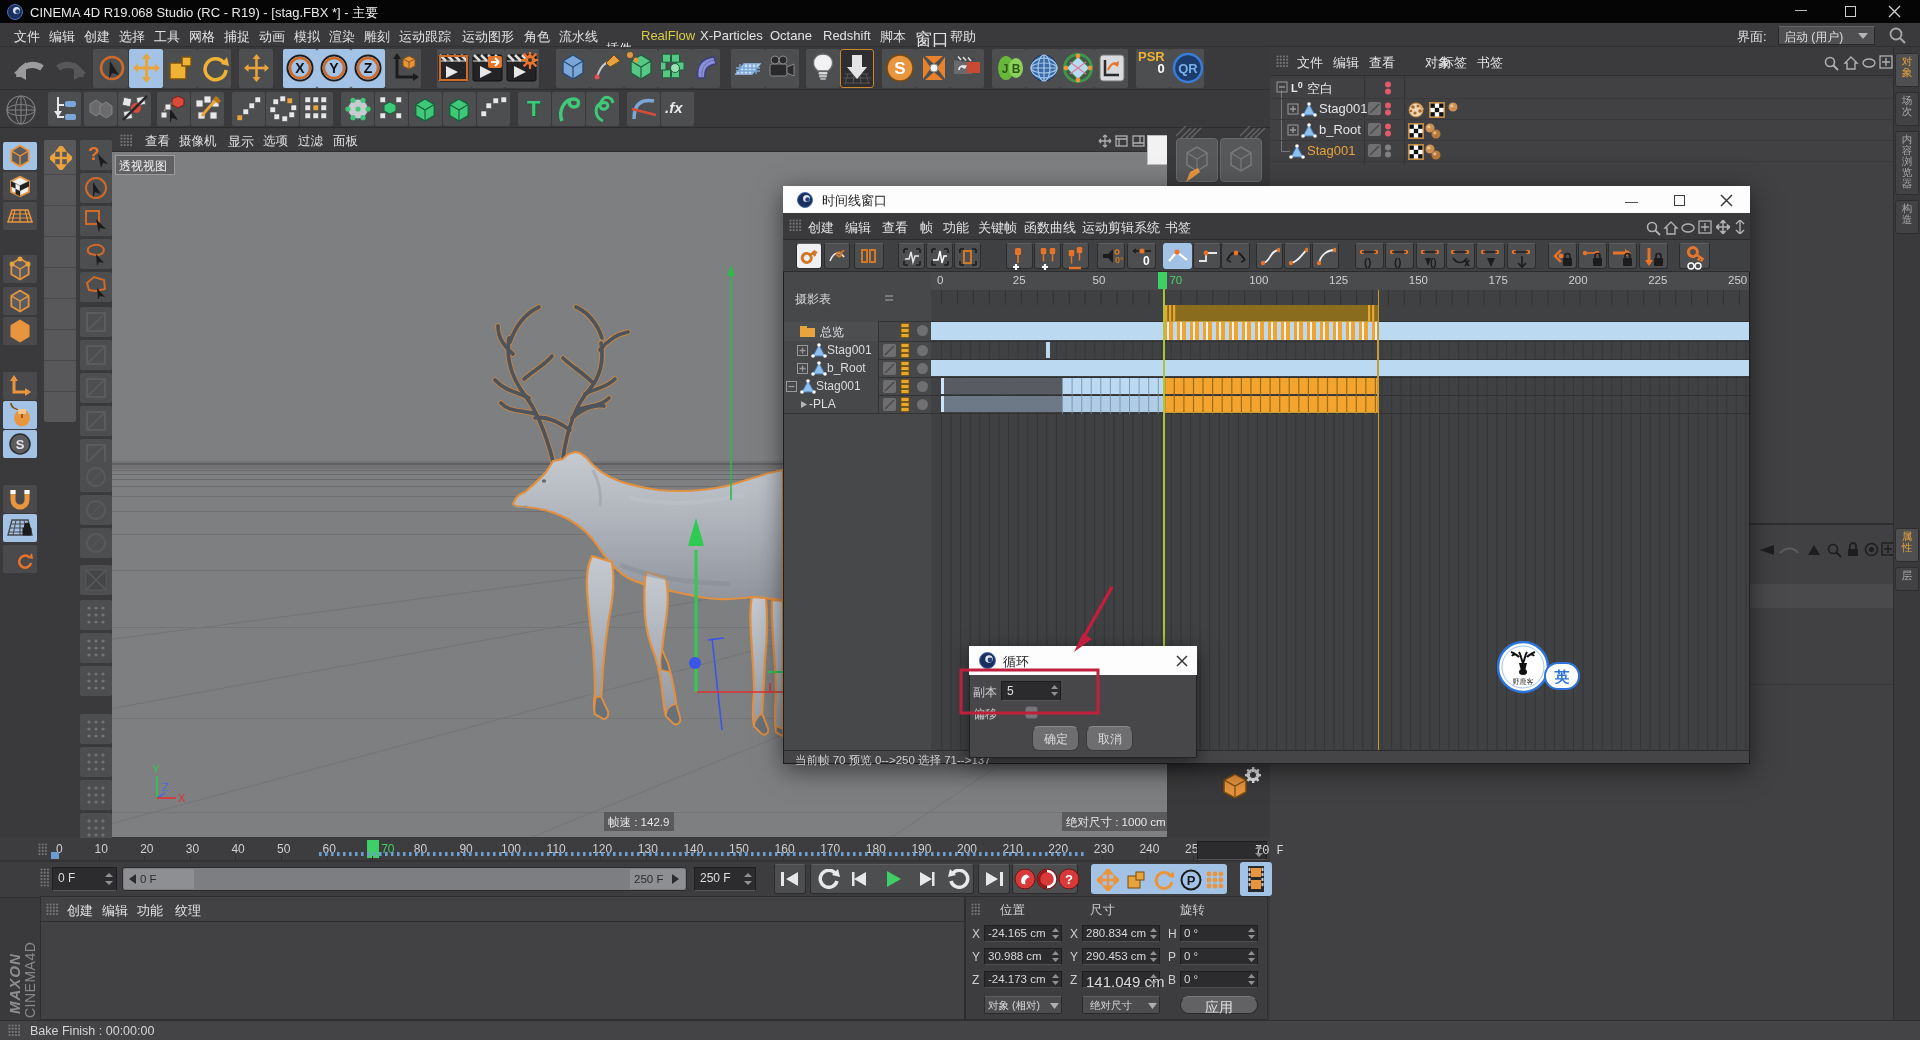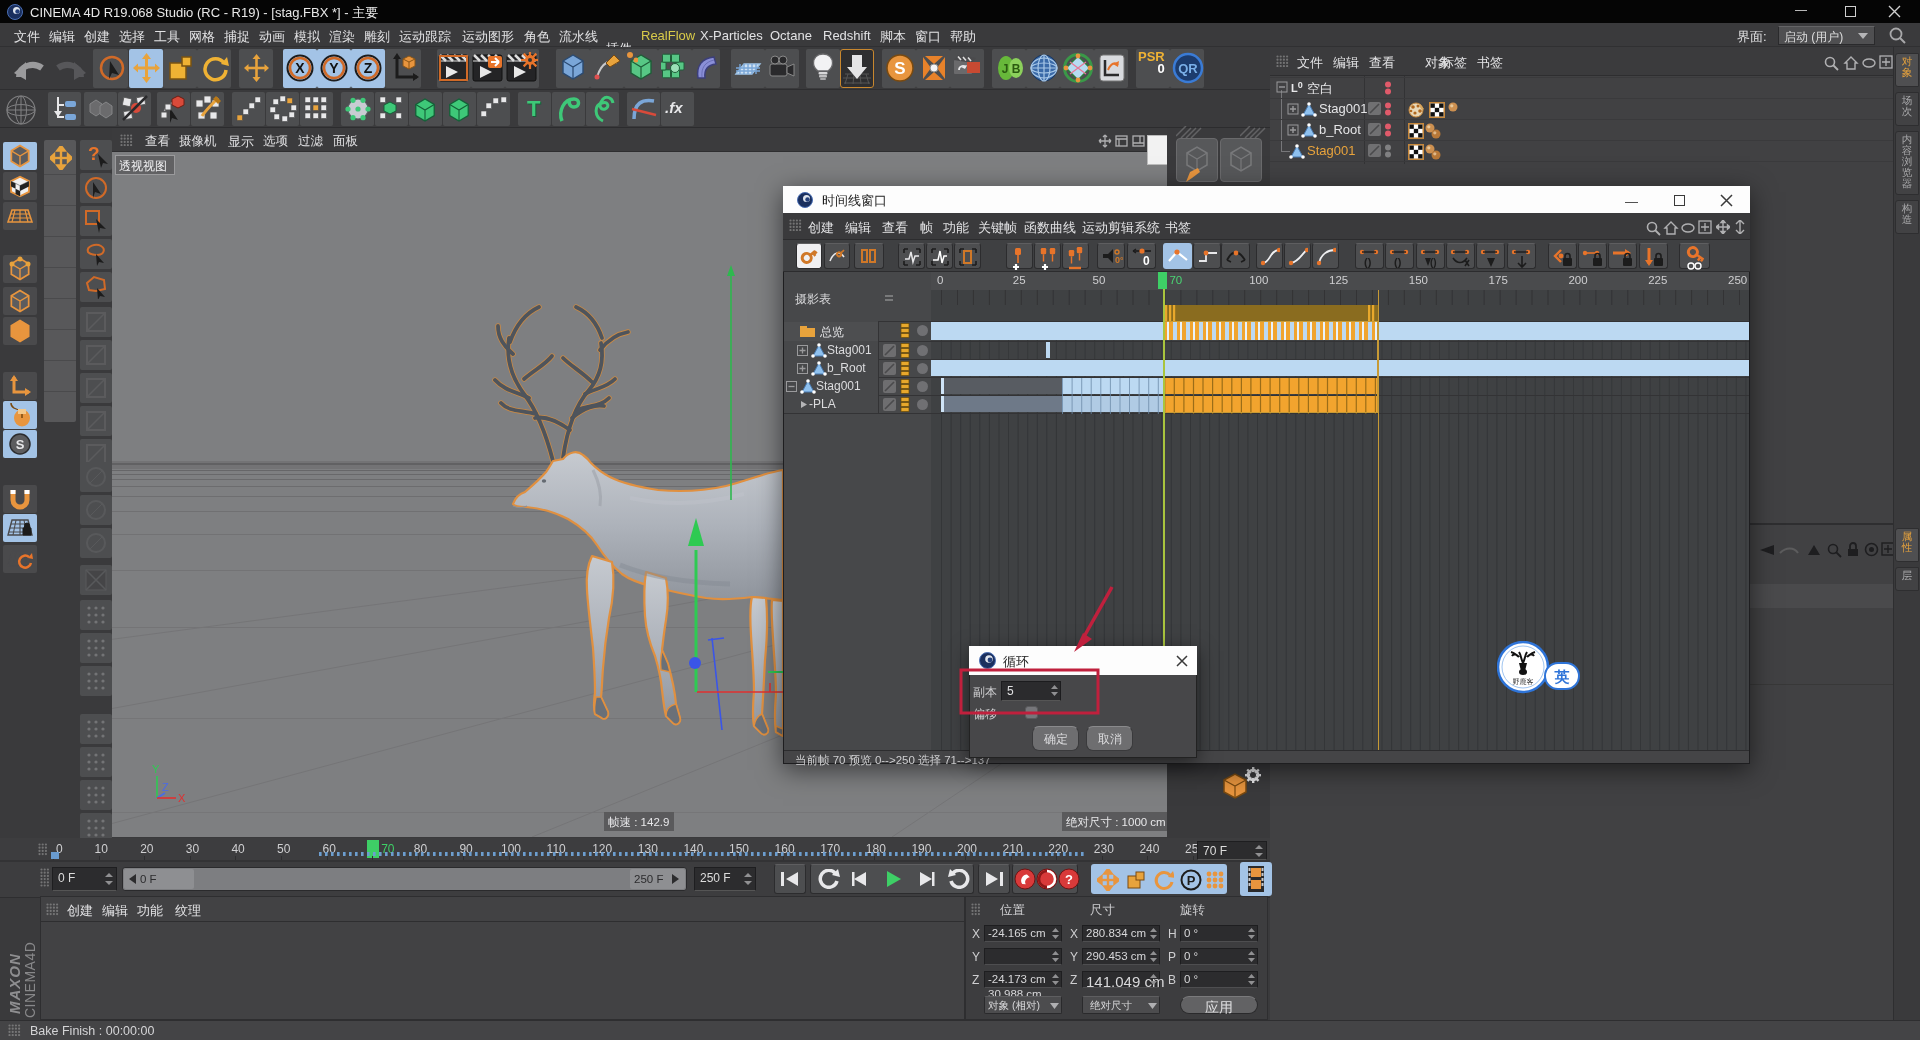--- a/index.html
+++ b/index.html
@@ -36,21 +36,21 @@
 <div class="a" style="left:399px;top:28px;font-size:13px;color:#e2e2e4;white-space:nowrap;">运动跟踪</div>
 <div class="a" style="left:462px;top:28px;font-size:13px;color:#e2e2e4;white-space:nowrap;">运动图形</div>
 <div class="a" style="left:524px;top:28px;font-size:13px;color:#e2e2e4;white-space:nowrap;">角色</div>
 <div class="a" style="left:559px;top:28px;font-size:13px;color:#e2e2e4;white-space:nowrap;">流水线</div>
 <div class="a" style="left:606px;top:40px;font-size:13px;color:#e2e2e4;white-space:nowrap;">插件</div>
 <div class="a" style="left:641px;top:28px;font-size:13px;color:#d9cb4a;white-space:nowrap;">RealFlow</div>
 <div class="a" style="left:700px;top:28px;font-size:13px;color:#e2e2e4;white-space:nowrap;">X-Particles</div>
 <div class="a" style="left:770px;top:28px;font-size:13px;color:#e2e2e4;white-space:nowrap;">Octane</div>
 <div class="a" style="left:823px;top:28px;font-size:13px;color:#e2e2e4;white-space:nowrap;">Redshift</div>
 <div class="a" style="left:880px;top:28px;font-size:13px;color:#e2e2e4;white-space:nowrap;">脚本</div>
-<div class="a" style="left:915px;top:28px;font-size:13px;color:#e2e2e4;white-space:nowrap;">窗口</div>
+<div class="a" style="left:915px;top:28px;font-size:17px;color:#e2e2e4;white-space:nowrap;">窗口</div>
 <div class="a" style="left:950px;top:28px;font-size:13px;color:#e2e2e4;white-space:nowrap;">帮助</div>
 <div class="a" style="left:1737px;top:28px;font-size:13px;color:#e2e2e4;white-space:nowrap;">界面:</div>
 <div class="a" style="left:1778px;top:26px;width:97px;height:19px;background:#4f4f51;border:1px solid #2a2a2c;border-top-color:#646466"></div>
 <div class="a" style="left:1784px;top:29px;font-size:12px;color:#dddddd;white-space:nowrap;">启动 (用户)</div>
 <svg class="a" style="left:1858px;top:33px" width="10" height="6">
     <path d="M0 0 L10 0 L5 6 Z" fill="#b5b5b7"></path>
   </svg>
 <svg class="a" style="left:1888px;top:26px" width="18" height="18">
     <circle cx="8" cy="8" r="5.5" fill="none" stroke="#a8a8aa" stroke-width="1.8"></circle>
     <path d="M12 12 L17 17" stroke="#a8a8aa" stroke-width="2"></path>
@@ -1162,21 +1162,21 @@
 <div class="a" style="left:1139.3999999999999px;top:842px;font-size:12px;color:#cfcfd1;white-space:nowrap;">240</div>
 <div class="a" style="left:1147.3999999999999px;top:856px;width:1px;height:6px;background:#2e2e30"></div>
 <div class="a" style="left:1185.0px;top:842px;font-size:12px;color:#cfcfd1;white-space:nowrap;">250</div>
 <div class="a" style="left:1193.0px;top:856px;width:1px;height:6px;background:#2e2e30"></div>
 <div class="a" style="left:0px;top:860px;width:1270px;height:2px;background:#333335"></div>
 <svg class="a" style="left:319px;top:851px" width="766" height="6">
     <line x1="0" y1="3" x2="766" y2="3" stroke="#6d9ecf" stroke-width="4" stroke-dasharray="2.6 3.4"></line>
   </svg>
 <div class="a" style="left:51px;top:852px;width:8px;height:7px;background:#6a9cd0"></div>
 <div class="a" style="left:1197px;top:841px;width:70px;height:19px;background:#2c2c2e;border:1px solid #1e1e20;border-bottom-color:#555"></div>
-<div class="a" style="left:1203px;top:844px;font-size:12px;color:#dcdcdc;white-space:nowrap;">70 F</div>
+<div class="a" style="left:1255px;top:844px;font-size:12px;color:#dcdcdc;white-space:nowrap;font-family:Liberation Mono, monospace;">70 F</div>
 <svg class="a" style="left:1255px;top:845px" width="8" height="12">
     <path d="M4 0 L8 4 L0 4 Z M4 12 L0 8 L8 8 Z" fill="#909092"></path>
   </svg>
 <div class="a" style="left:0px;top:862px;width:1270px;height:36px;background:#3d3d3f;border-bottom:1px solid #2e2e30"></div>
 <svg class="a" style="left:40px;top:868px" width="10" height="22" opacity="0.6">
     <g fill="#999">
       <circle cx="1.5" cy="1.5" r="1.1"></circle>
       <circle cx="4.7" cy="1.5" r="1.1"></circle>
       <circle cx="7.9" cy="1.5" r="1.1"></circle>
       <circle cx="1.5" cy="4.7" r="1.1"></circle>
@@ -1375,21 +1375,21 @@
     <path d="M3.5 0 L7 4 L0 4 Z M3.5 11 L0 7 L7 7 Z" fill="#909092"></path>
   </svg>
 <div class="a" style="left:1168px;top:927px;font-size:12px;color:#cfcfd1;white-space:nowrap;">H</div>
 <div class="a" style="left:1180px;top:925px;width:78px;height:17px;background:#2c2c2e;border:1px solid #1e1e20;border-bottom-color:#4e4e50"></div>
 <div class="a" style="left:1184px;top:927px;font-size:11.5px;color:#d8d8da;white-space:nowrap;">0 °</div>
 <svg class="a" style="left:1248px;top:928px" width="7" height="11">
     <path d="M3.5 0 L7 4 L0 4 Z M3.5 11 L0 7 L7 7 Z" fill="#909092"></path>
   </svg>
 <div class="a" style="left:972px;top:950px;font-size:12px;color:#cfcfd1;white-space:nowrap;">Y</div>
 <div class="a" style="left:984px;top:948px;width:78px;height:17px;background:#2c2c2e;border:1px solid #1e1e20;border-bottom-color:#4e4e50"></div>
-<div class="a" style="left:988px;top:950px;font-size:11.5px;color:#d8d8da;white-space:nowrap;margin-top:38px;">30.988 cm</div>
+<div class="a" style="left:988px;top:950px;font-size:11.5px;color:#d8d8da;white-space:nowrap;">30.988 cm</div>
 <svg class="a" style="left:1052px;top:951px" width="7" height="11">
     <path d="M3.5 0 L7 4 L0 4 Z M3.5 11 L0 7 L7 7 Z" fill="#909092"></path>
   </svg>
 <div class="a" style="left:1070px;top:950px;font-size:12px;color:#cfcfd1;white-space:nowrap;">Y</div>
 <div class="a" style="left:1082px;top:948px;width:78px;height:17px;background:#2c2c2e;border:1px solid #1e1e20;border-bottom-color:#4e4e50"></div>
 <div class="a" style="left:1086px;top:950px;font-size:11.5px;color:#d8d8da;white-space:nowrap;">290.453 cm</div>
 <svg class="a" style="left:1150px;top:951px" width="7" height="11">
     <path d="M3.5 0 L7 4 L0 4 Z M3.5 11 L0 7 L7 7 Z" fill="#909092"></path>
   </svg>
 <div class="a" style="left:1168px;top:950px;font-size:12px;color:#cfcfd1;white-space:nowrap;">P</div>

